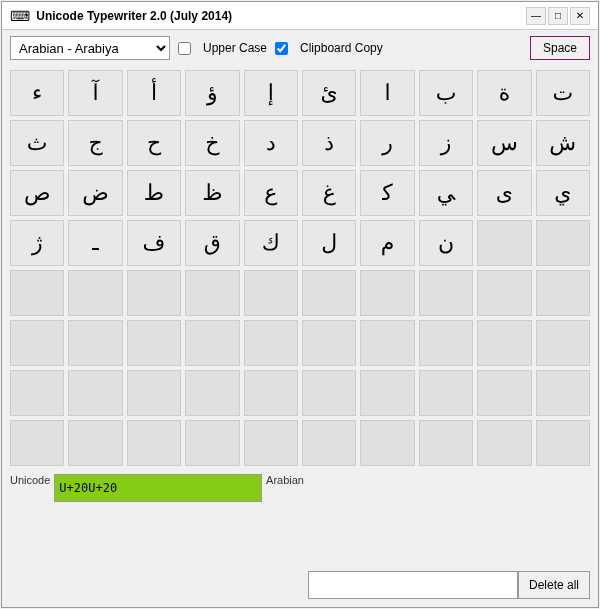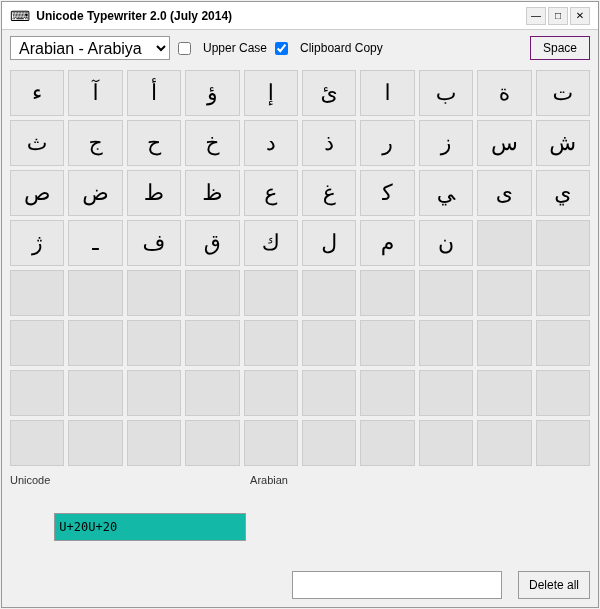--- a/index.html
+++ b/index.html
@@ -65,21 +65,21 @@
       padding: 6px 8px;
       gap: 8px;
       background: #f0f0f0;
       flex-shrink: 0;
     }
     .dropdown {
       height: 24px;
       border: 1px solid #999;
       background: white;
       padding: 0 4px;
-      font-size: 16px;
+      font-size: 13px;
       width: 160px;
       cursor: pointer;
     }
     .checkbox-label {
       display: flex;
       align-items: center;
       gap: 12px;
       font-size: 12px;
       cursor: pointer;
     }
@@ -126,29 +126,28 @@
       gap: 4px;
     }
     .field-label {
       font-size: 11px;
       color: #333;
     }
     .unicode-input {
       width: 100%;
       height: 28px;
       border: 1px solid #999;
-      background: #14b8a6;
+      background: #84cc16;
       padding: 2px 4px;
       font-size: 12px;
       font-family: monospace;
-      margin-top: 39px;
     }
     .display-row {
       display: flex;
-      gap: 16px;
+      gap: 0;
       align-items: flex-end;
     }
     .display-input {
       flex: 1;
       height: 28px;
       border: 1px solid #999;
       background: white;
       padding: 2px 4px;
       font-size: 16px;
       font-family: 'Arial Unicode MS', serif;

